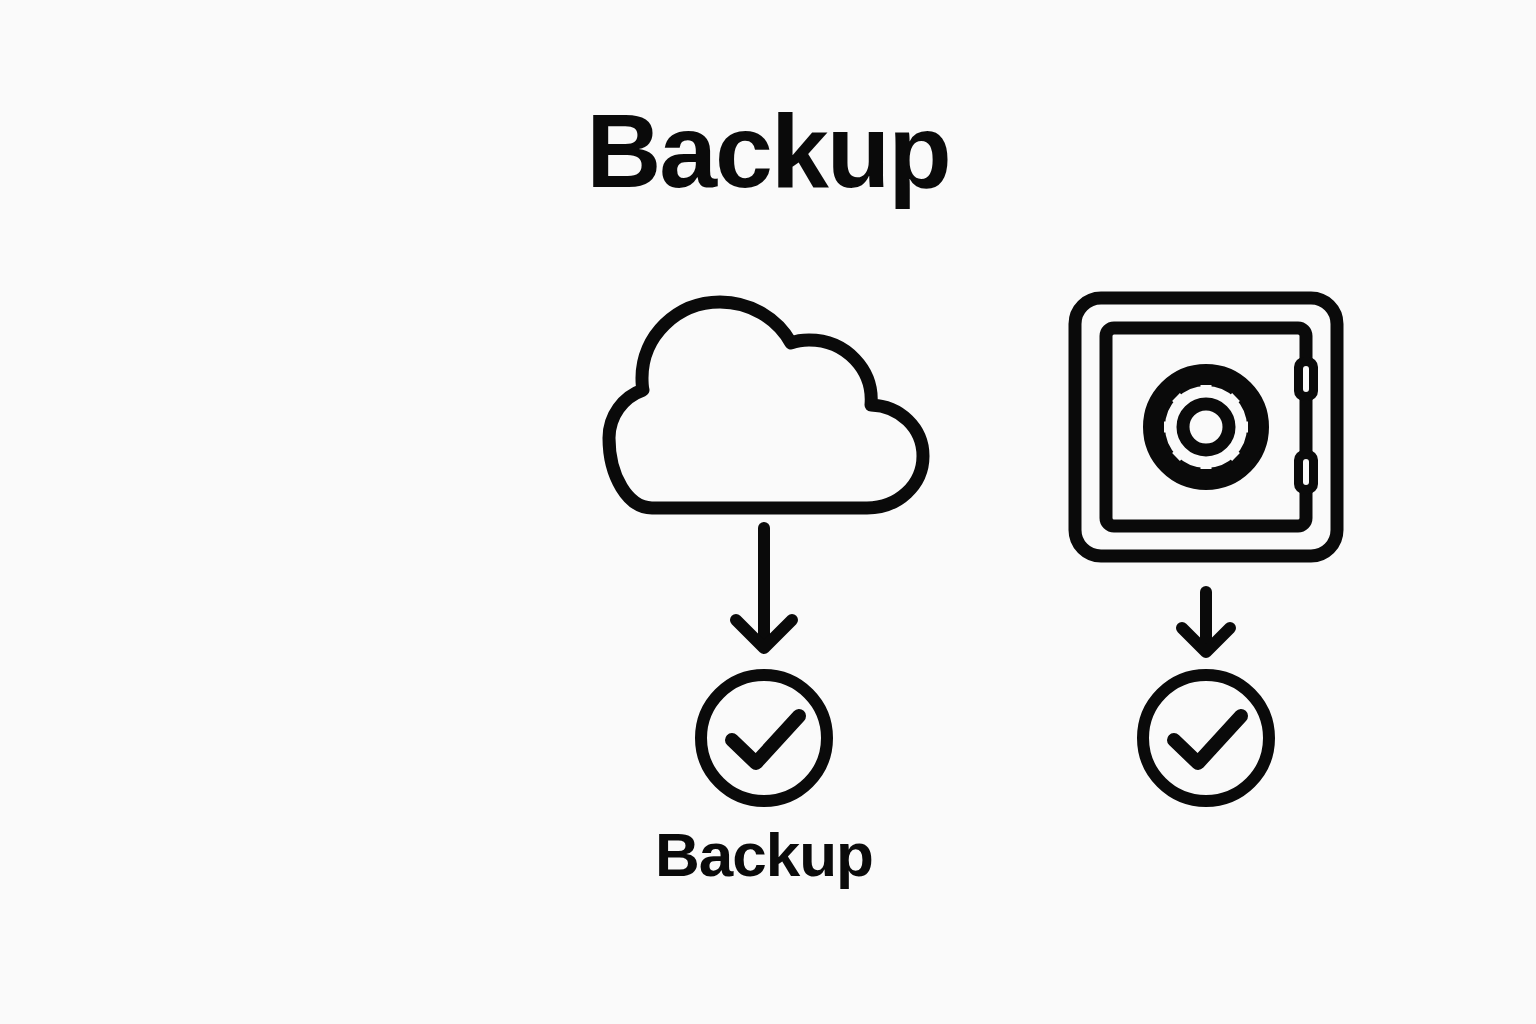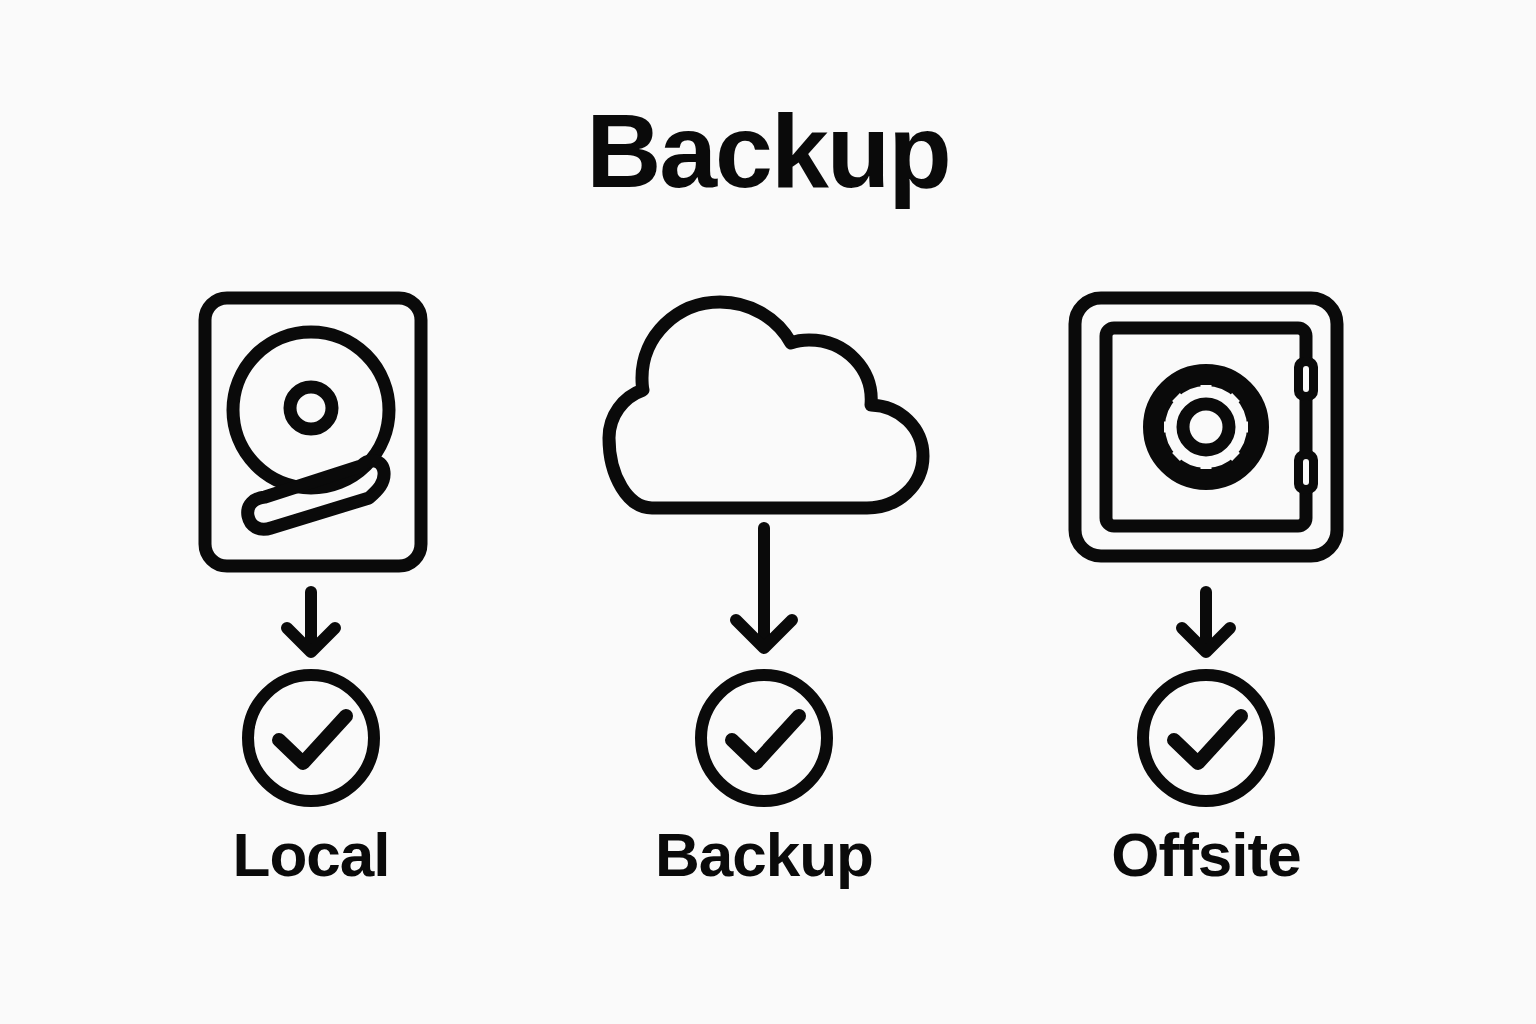--- a/index.html
+++ b/index.html
@@ -86,57 +86,20 @@
   }
   .fillblk { fill: #0a0a0a; stroke: none; }
 </style>
 </head>
 <body>
 
 <div id="canvas">
 
   <div class="page-title">Backup</div>
 
-  <div class="column" id="col-local">
-
-    <div class="icon-slot">
-      <svg width="360" height="310" viewBox="0 0 360 310">
-
-        <rect class="stroke" x="74" y="28" width="216" height="268" rx="22" ry="22" stroke-width="13"></rect>
-
-        <circle class="stroke" cx="180" cy="140" r="78" stroke-width="13"></circle>
-
-        <circle class="stroke" cx="180" cy="138" r="21" stroke-width="13"></circle>
-
-        <path class="stroke" stroke-width="13" d="M 230 196
-                 C 239 187 252 190 253 202
-                 C 254 213 247 220 238 228
-                 L 140 258
-                 C 128 262 119 256 117 246
-                 C 115 235 123 228 134 227
-                 Z"></path>
-      </svg>
-    </div>
-
-    <div class="arrow-slot" style="top:310px;height:90px">
-      <svg width="360" height="90" viewBox="0 0 360 90">
-        <path class="stroke" stroke-width="12" d="M 180 12 L 180 68"></path>
-        <path class="stroke" stroke-width="12" d="M 156 48 L 180 72 L 204 48"></path>
-      </svg>
-    </div>
-
-    <div class="check-slot">
-      <svg width="360" height="140" viewBox="0 0 360 140">
-        <circle class="stroke" cx="180" cy="68" r="63" stroke-width="12"></circle>
-        <path class="stroke" stroke-width="14" d="M 148 70 L 172 93 L 215 46"></path>
-      </svg>
-    </div>
-
-    <div class="label">Local</div>
-  </div>
 
   <div class="column" id="col-cloud">
 
     <div class="icon-slot">
       <svg width="360" height="310" viewBox="0 0 360 310">
         <path class="stroke" stroke-width="13" d="M 68 238
                  L 283 238
                  C 314 238 339 215 339 186
                  C 339 158 316 136 287 135
                  C 290 100 262 70 225 70
@@ -205,16 +168,15 @@
       </svg>
     </div>
 
     <div class="check-slot">
       <svg width="360" height="140" viewBox="0 0 360 140">
         <circle class="stroke" cx="180" cy="68" r="63" stroke-width="12"></circle>
         <path class="stroke" stroke-width="14" d="M 148 70 L 172 93 L 215 46"></path>
       </svg>
     </div>
 
-    <div class="label">Offsite</div>
   </div>
 
 </div>
 
 </body></html>

